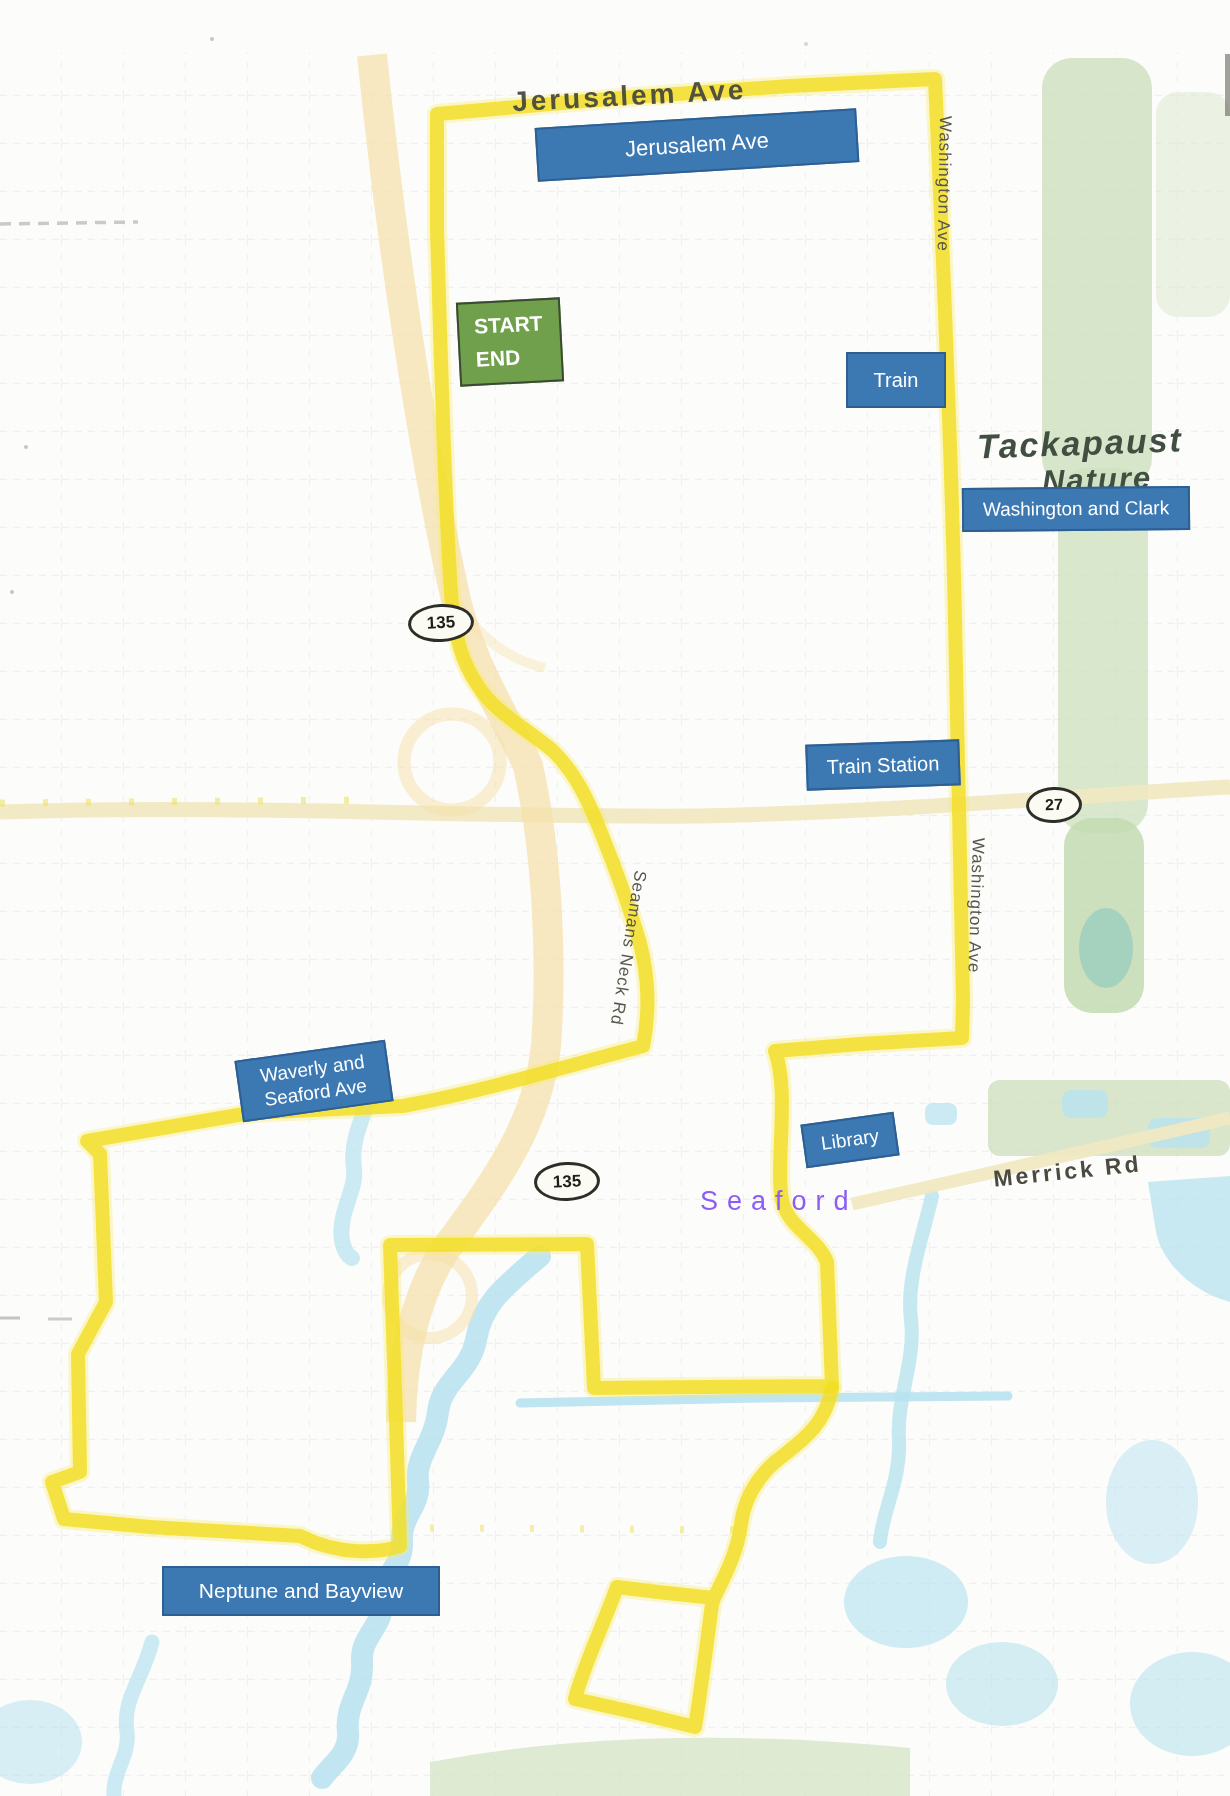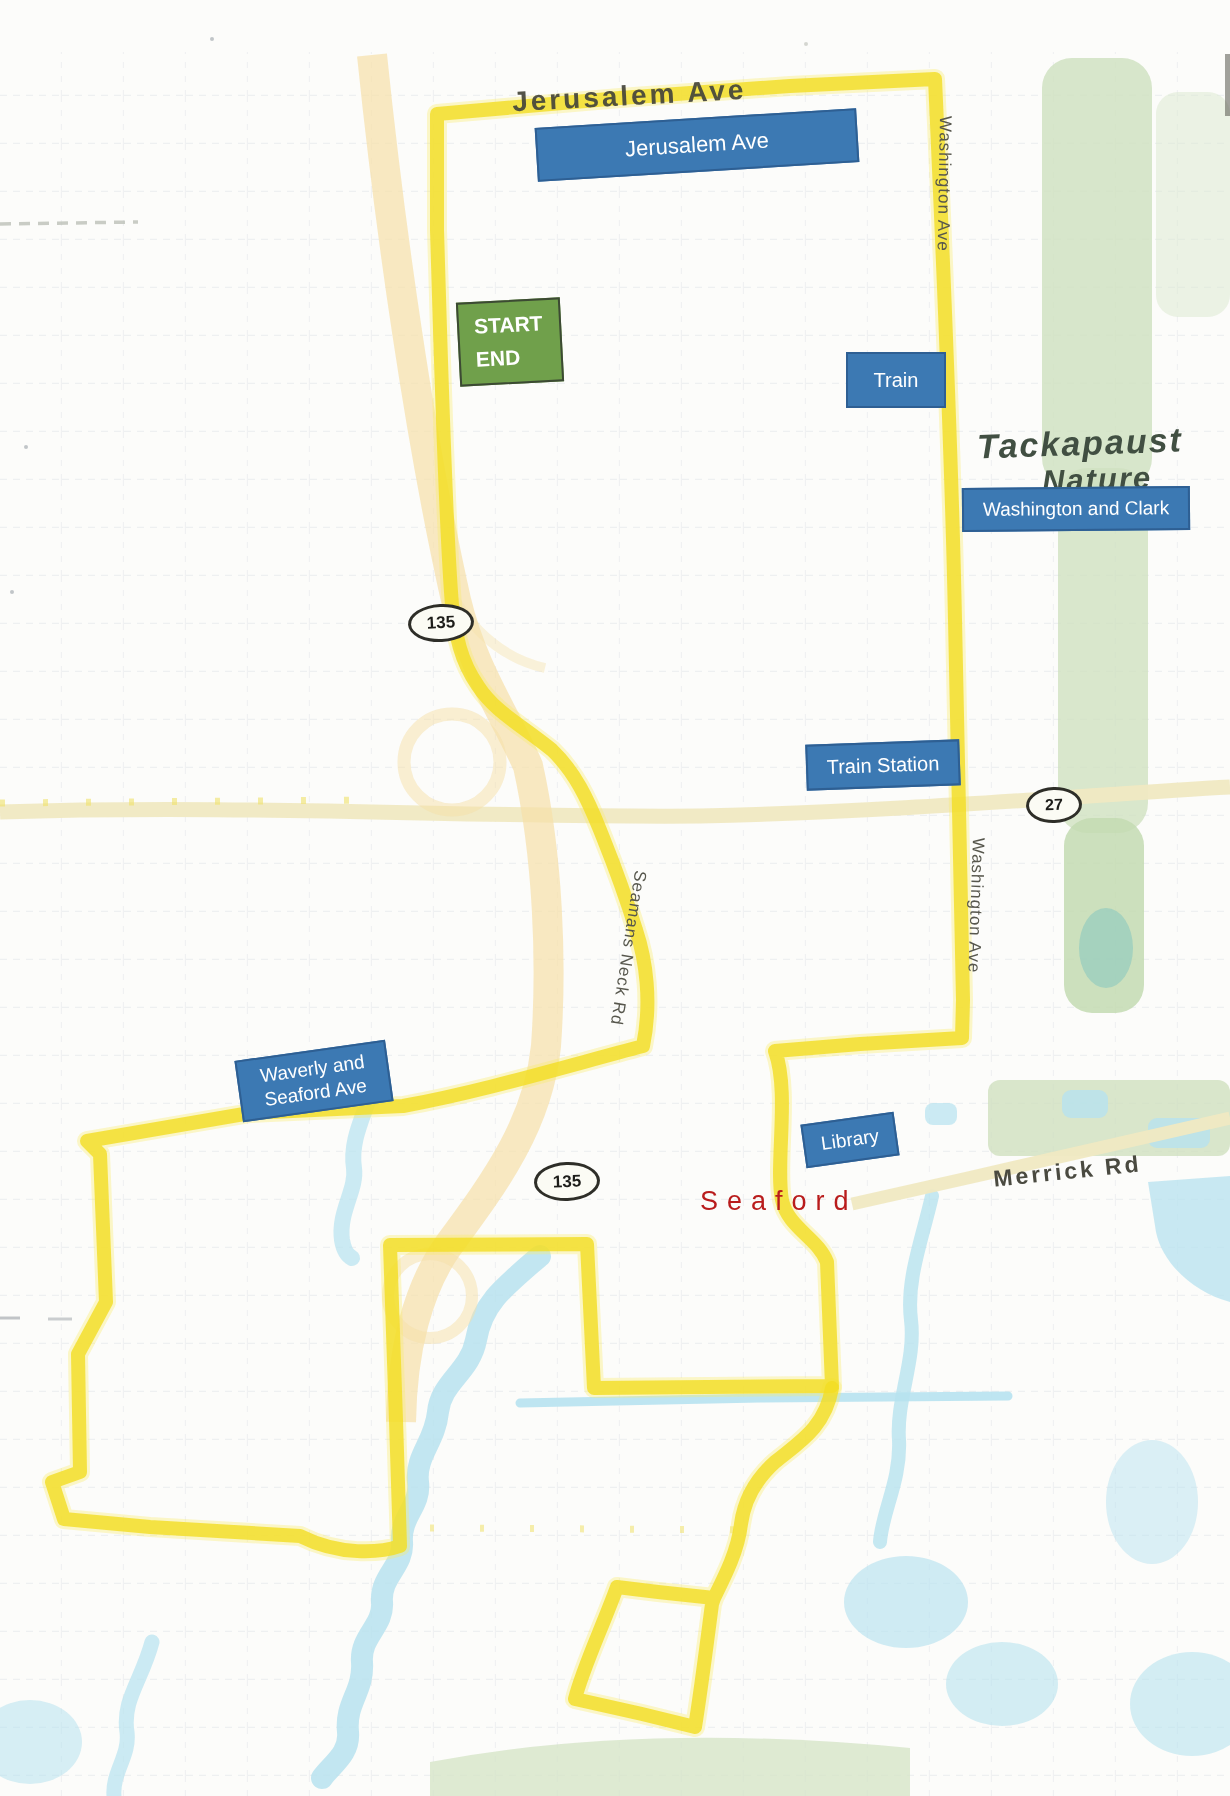--- a/index.html
+++ b/index.html
@@ -12,21 +12,21 @@
 
   
   .mtext { position:absolute; white-space:nowrap; }
   #st-jerusalem { left:512px; top:80px; font-size:28px; font-weight:bold;
     color:#45453b; letter-spacing:3px; transform:rotate(-3deg); opacity:.92; }
   .vstreet { position:absolute; white-space:nowrap; font-size:17px; color:#57574d;
     letter-spacing:1px; transform-origin:0 0; }
   #st-wash-n   { left:955px; top:116px; transform:rotate(91deg); }
   #st-wash-s   { left:988px; top:838px; transform:rotate(92deg); }
   #st-seamans  { left:650px; top:872px; transform:rotate(99deg); }
-  #st-seaford  { left:700px; top:1186px; font-size:27px; color:#b91c1c; letter-spacing:9px; }
+  #st-seaford  { left:700px; top:1186px; font-size:27px; color:#8b5cf6; letter-spacing:9px; }
   #st-merrick  { left:993px; top:1158px; font-size:23px; font-weight:bold; color:#4a4a40;
     letter-spacing:3px; transform:rotate(-6deg); }
   #st-tacka1 { left:977px; top:424px; font-size:34px; font-style:italic; font-weight:600;
     color:#414f42; letter-spacing:2px; transform:rotate(-2deg); }
   #st-tacka2 { left:1042px; top:462px; font-size:31px; font-style:italic; font-weight:600;
     color:#414f42; letter-spacing:2px; transform:rotate(-2deg); }
 
   
   .shield { position:absolute; background:#fbfbf4; border:3px solid #2e2e28;
     border-radius:50%; display:flex; align-items:center; justify-content:center;
@@ -147,19 +147,20 @@
 
   <div class="stop-label" id="lbl-jerusalem">Jerusalem Ave</div>
   <div class="stop-label" id="lbl-manor">Train</div>
   <div class="stop-label" id="lbl-washclark">Washington and Clark</div>
   <div class="stop-label" id="lbl-train">Train Station</div>
   <div class="stop-label" id="lbl-waverly">
     <span>Waverly and</span>
     <span>Seaford Ave</span>
   </div>
   <div class="stop-label" id="lbl-library">Library</div>
+  <div class="stop-label" id="lbl-neptune">Neptune and Bayview</div>
 
   <div id="start-box">
     <span>START</span>
     <span>END</span>
   </div>
 
 </div>
 
 </body></html>

